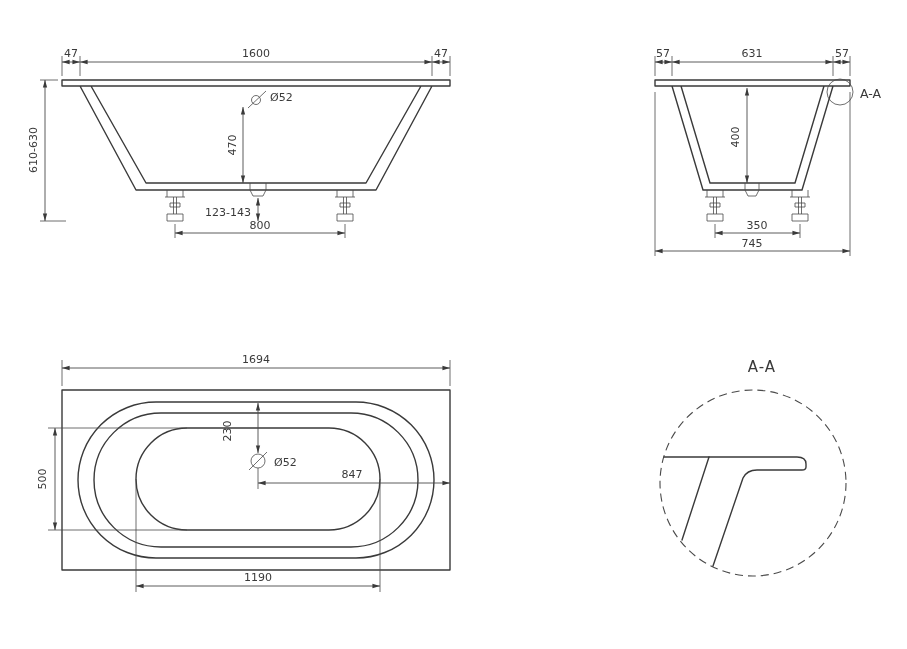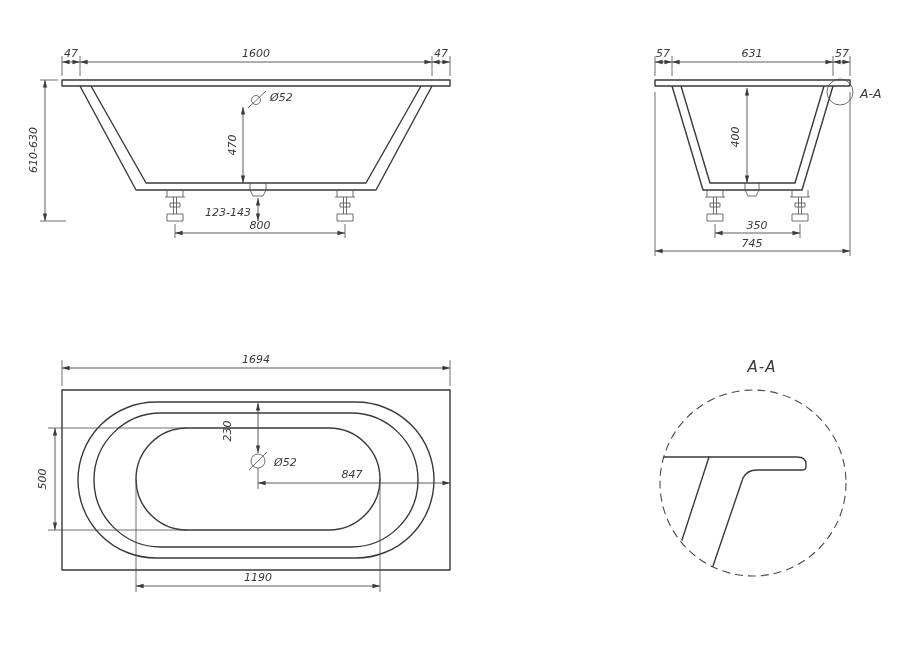--- a/index.html
+++ b/index.html
@@ -1,17 +1,17 @@
 <!DOCTYPE html>
 <html><head>
 <meta charset="utf-8">
 <style>
   html,body{margin:0;padding:0;background:#ffffff;}
   .canvas{position:relative;width:907px;height:649px;background:#ffffff;overflow:hidden;
-          font-family:"DejaVu Sans", sans-serif;font-style:italic;}
+          font-family:"DejaVu Sans", sans-serif;}
   svg{display:block;}
   .ln{stroke:#3a3a3a;stroke-width:1.4;fill:none;stroke-linecap:round;stroke-linejoin:round;}
   .thin{stroke:#4a4a4a;stroke-width:0.8;fill:none;}
   .dim{stroke:#4a4a4a;stroke-width:0.9;fill:none;}
   .dash{stroke:#4a4a4a;stroke-width:1.1;fill:none;stroke-dasharray:8 5;}
   text{fill:#3a3a3a;font-size:11px;font-family:"DejaVu Sans", sans-serif;}
   .big{font-size:15px;letter-spacing:1px;}
   .sec{font-size:12.5px;}
 </style>
 </head>

